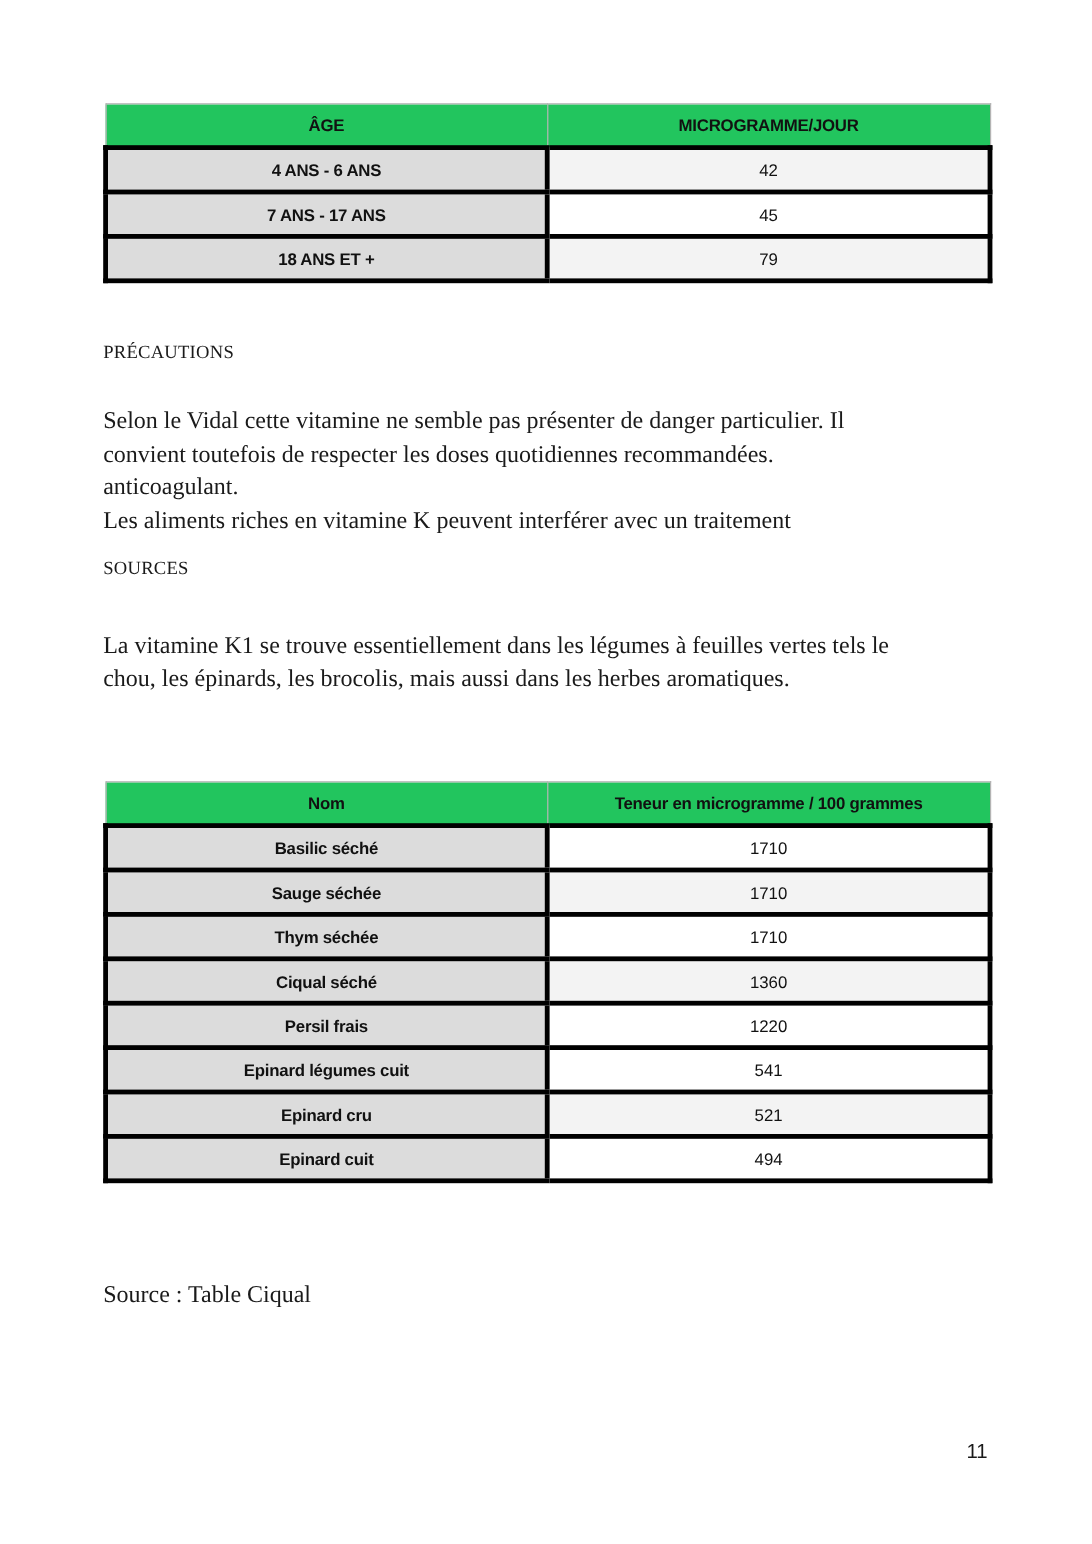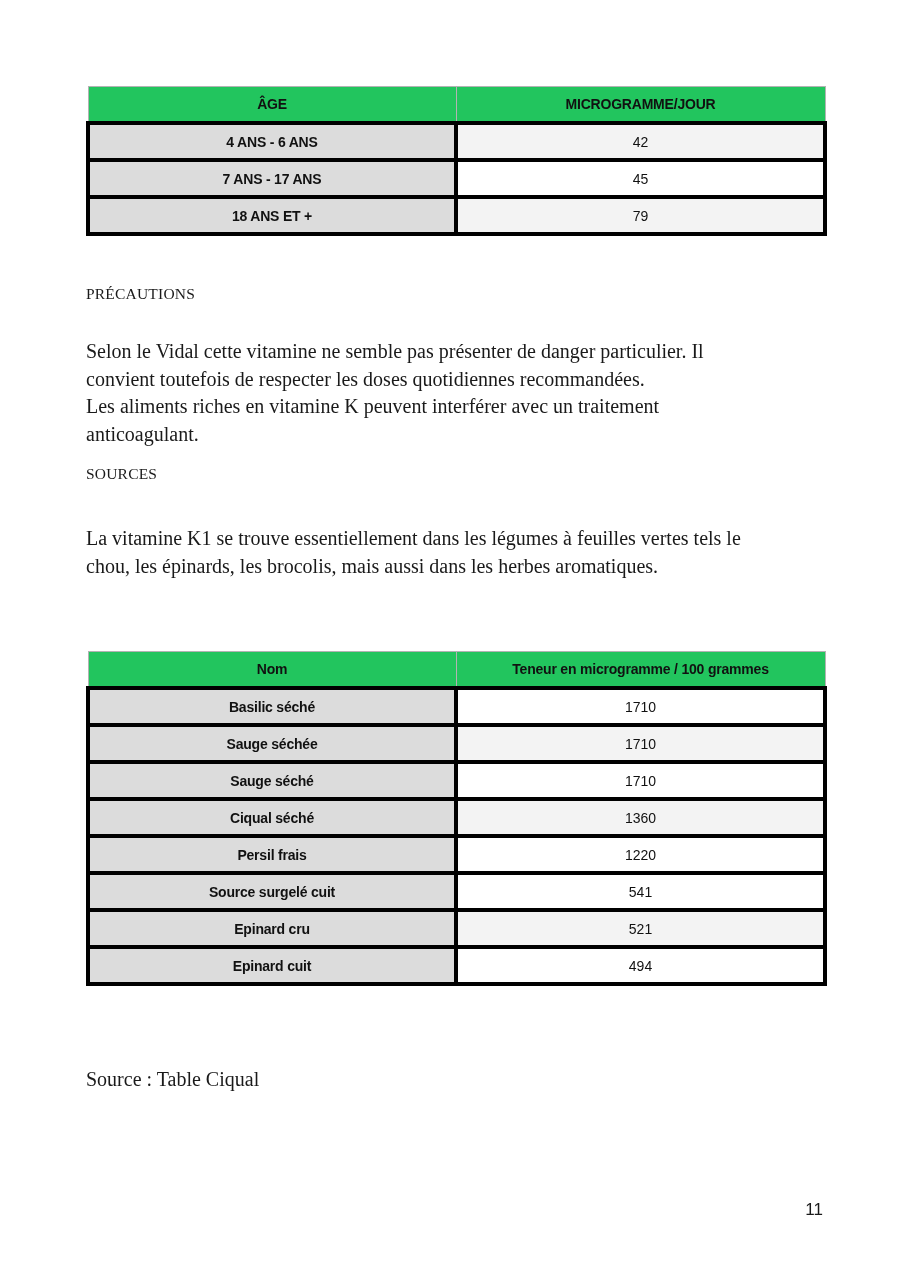--- a/index.html
+++ b/index.html
@@ -118,22 +118,22 @@
         <td class="val alt">79</td>
       </tr>
     </tbody>
   </table>
 
   <div class="section-heading" style="top:285px;">PRÉCAUTIONS</div>
 
   <p class="paragraph" style="top:338px;">
     <span>Selon le Vidal cette vitamine ne semble pas présenter de danger particulier. Il</span>
     <span>convient toutefois de respecter les doses quotidiennes recommandées.</span>
+    <span>anticoagulant.</span>
     <span>Les aliments riches en vitamine K peuvent interférer avec un traitement</span>
-    <span>anticoagulant.</span>
   </p>
 
   <div class="section-heading" style="top:465px;">SOURCES</div>
 
   <p class="paragraph" style="top:506px;margin-top:19px;">
     <span>La vitamine K1 se trouve essentiellement dans les légumes à feuilles vertes tels le</span>
     <span>chou, les épinards, les brocolis, mais aussi dans les herbes aromatiques.</span>
   </p>
 
   <table class="data-table" id="table-sources">
@@ -150,33 +150,33 @@
     <tbody>
       <tr>
         <td class="name">Basilic séché</td>
         <td class="val">1710</td>
       </tr>
       <tr>
         <td class="name">Sauge séchée</td>
         <td class="val alt">1710</td>
       </tr>
       <tr>
-        <td class="name">Sauge séché</td>
+        <td class="name">Thym séchée</td>
         <td class="val">1710</td>
       </tr>
       <tr>
         <td class="name">Ciqual séché</td>
         <td class="val alt">1360</td>
       </tr>
       <tr>
         <td class="name">Persil frais</td>
         <td class="val">1220</td>
       </tr>
       <tr>
-        <td class="name">Source surgelé cuit</td>
+        <td class="name">Epinard légumes cuit</td>
         <td class="val">541</td>
       </tr>
       <tr>
         <td class="name">Epinard cru</td>
         <td class="val alt">521</td>
       </tr>
       <tr>
         <td class="name">Epinard cuit</td>
         <td class="val">494</td>
       </tr>

